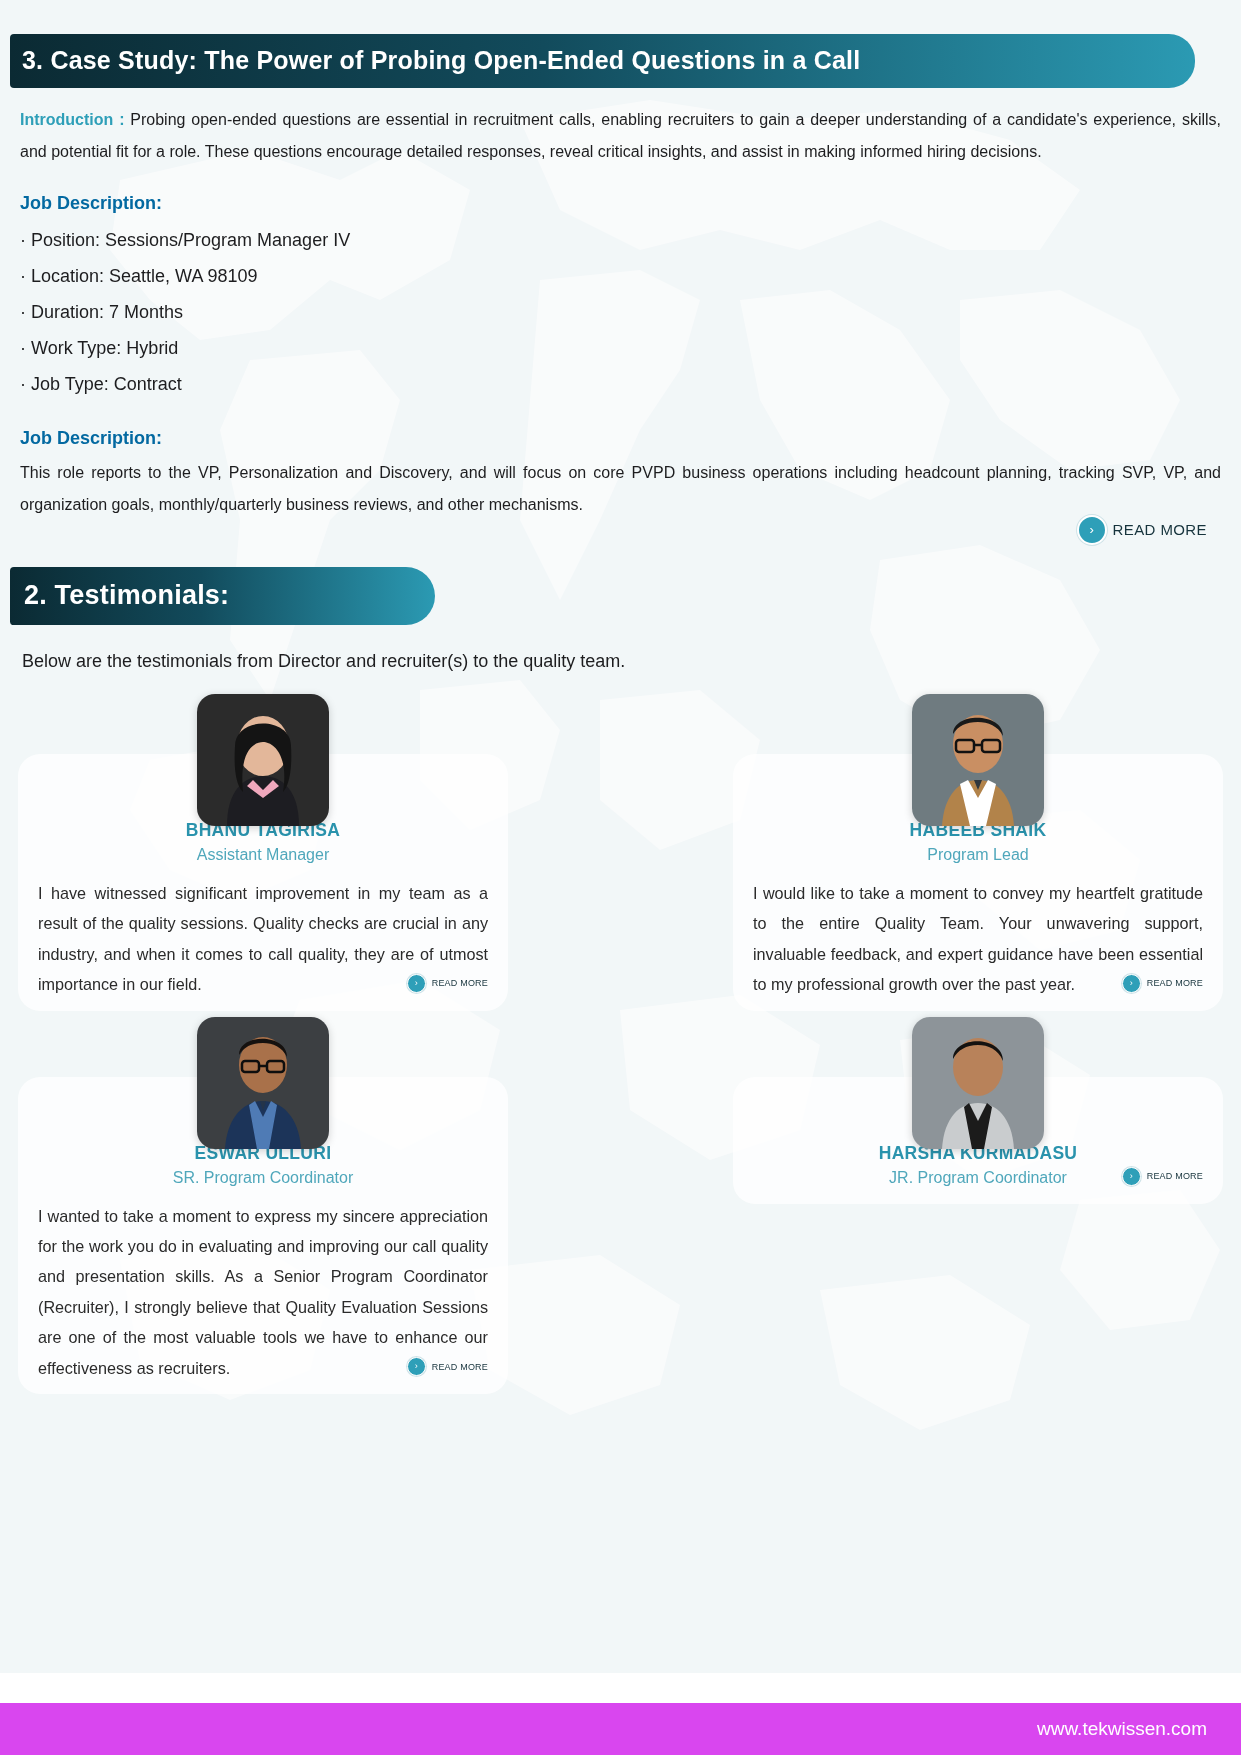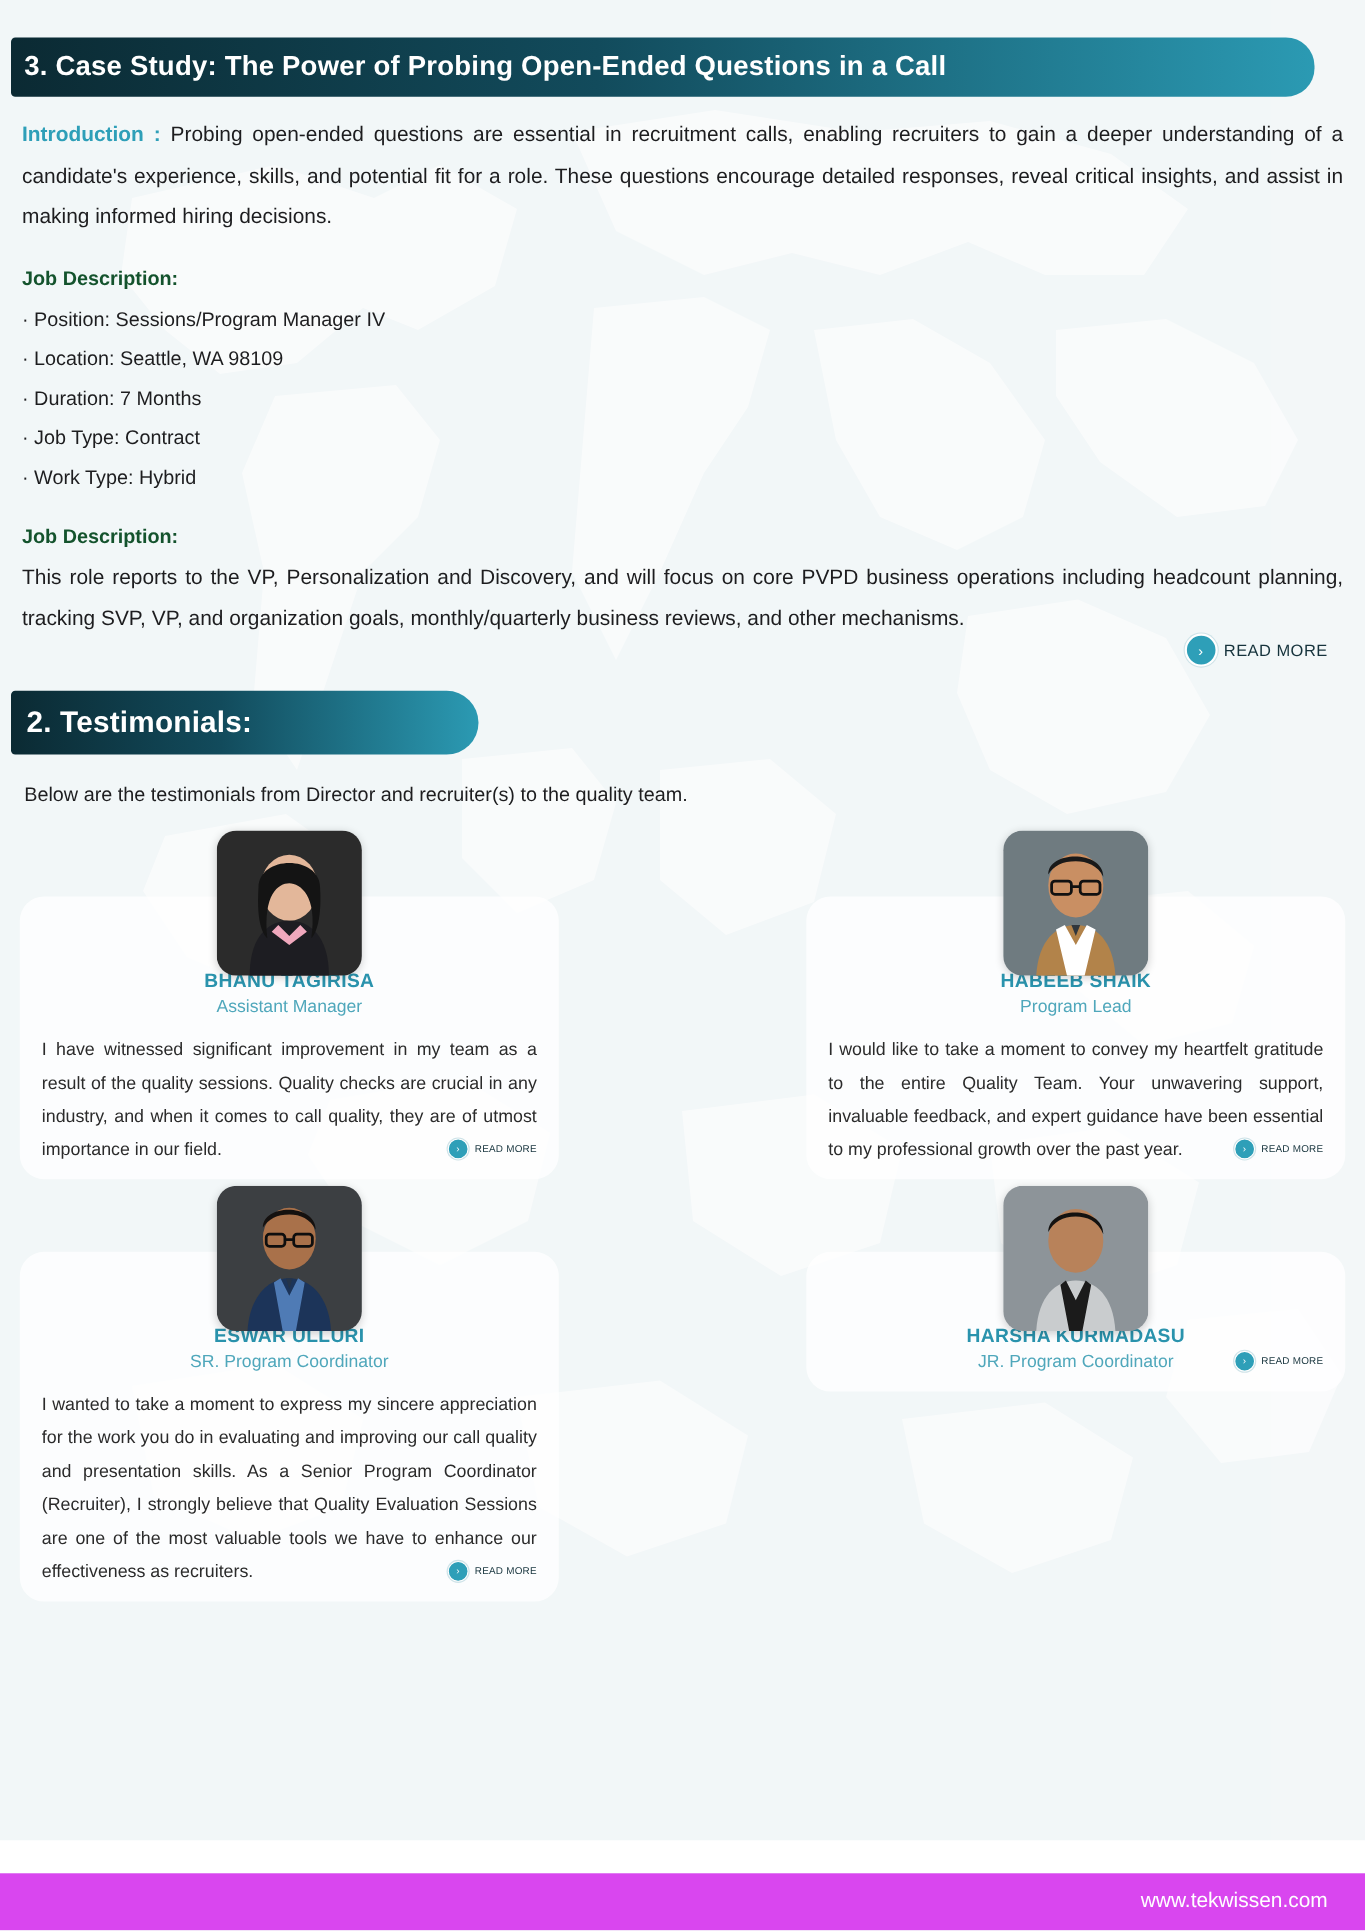--- a/index.html
+++ b/index.html
@@ -68,33 +68,33 @@
     border-bottom-left-radius: 4px;
     border-top-left-radius: 4px;
   }
 
   
   .body-wrap {
     padding: 0 20px 0 20px;
   }
   p.para {
     margin: 16px 0 0 0;
-    font-size: 19px;
+    font-size: 16px;
     line-height: 1.98;
     color: #1d1d1f;
     text-align: justify;
   }
   .lead-label {
     color: #2e9fb8;
     font-weight: bold;
   }
   h3.sub {
     margin: 26px 0 8px 0;
     font-size: 18px;
-    color: #14532d;
+    color: #0369a1;
     font-weight: bold;
   }
   ul.bullets {
     list-style: none;
     margin: 0;
     padding: 0;
   }
   ul.bullets li {
     font-size: 18px;
     color: #1d1d1f;
@@ -281,22 +281,22 @@
     <div class="section-pill pill-1">3. Case Study: The Power of Probing Open-Ended Questions in a Call</div>
 
     <div class="body-wrap">
       <p class="para"><span class="lead-label">Introduction :</span><span> Probing open-ended questions are essential in recruitment calls, enabling recruiters to gain a deeper understanding of a candidate's experience, skills, and potential fit for a role. These questions encourage detailed responses, reveal critical insights, and assist in making informed hiring decisions.</span></p>
 
       <h3 class="sub">Job Description:</h3>
       <ul class="bullets">
         <li>· Position: Sessions/Program Manager IV</li>
         <li>· Location: Seattle, WA 98109</li>
         <li>· Duration: 7 Months</li>
+        <li>· Work Type: Hybrid</li>
         <li>· Job Type: Contract</li>
-        <li>· Work Type: Hybrid</li>
       </ul>
 
       <h3 class="sub tight">Job Description:</h3>
       <p class="para" style="margin-top:6px">This role reports to the VP, Personalization and Discovery, and will focus on core PVPD business operations including headcount planning, tracking SVP, VP, and organization goals, monthly/quarterly business reviews, and other mechanisms.</p>
 
       <div class="rm-row-main">
         <button class="read-more">
           <span class="circ">›</span>
           <span class="rm-label">READ MORE</span>
         </button>

